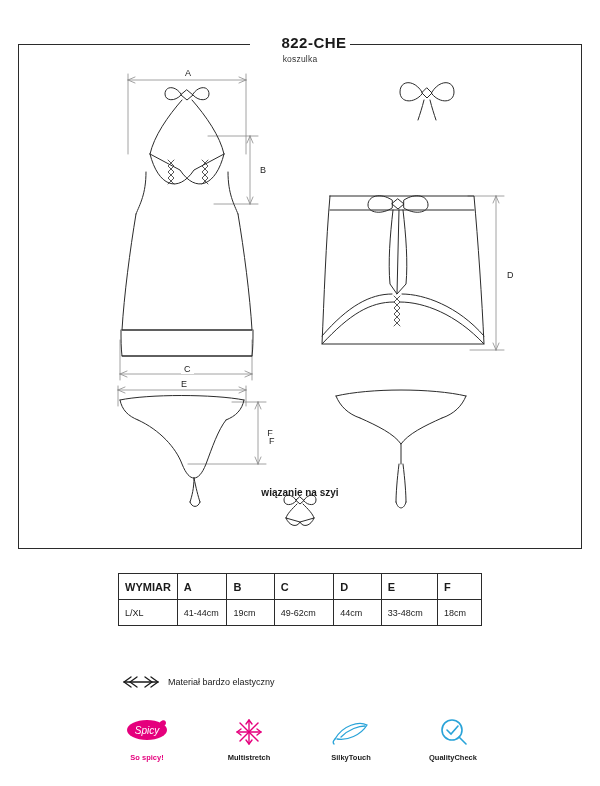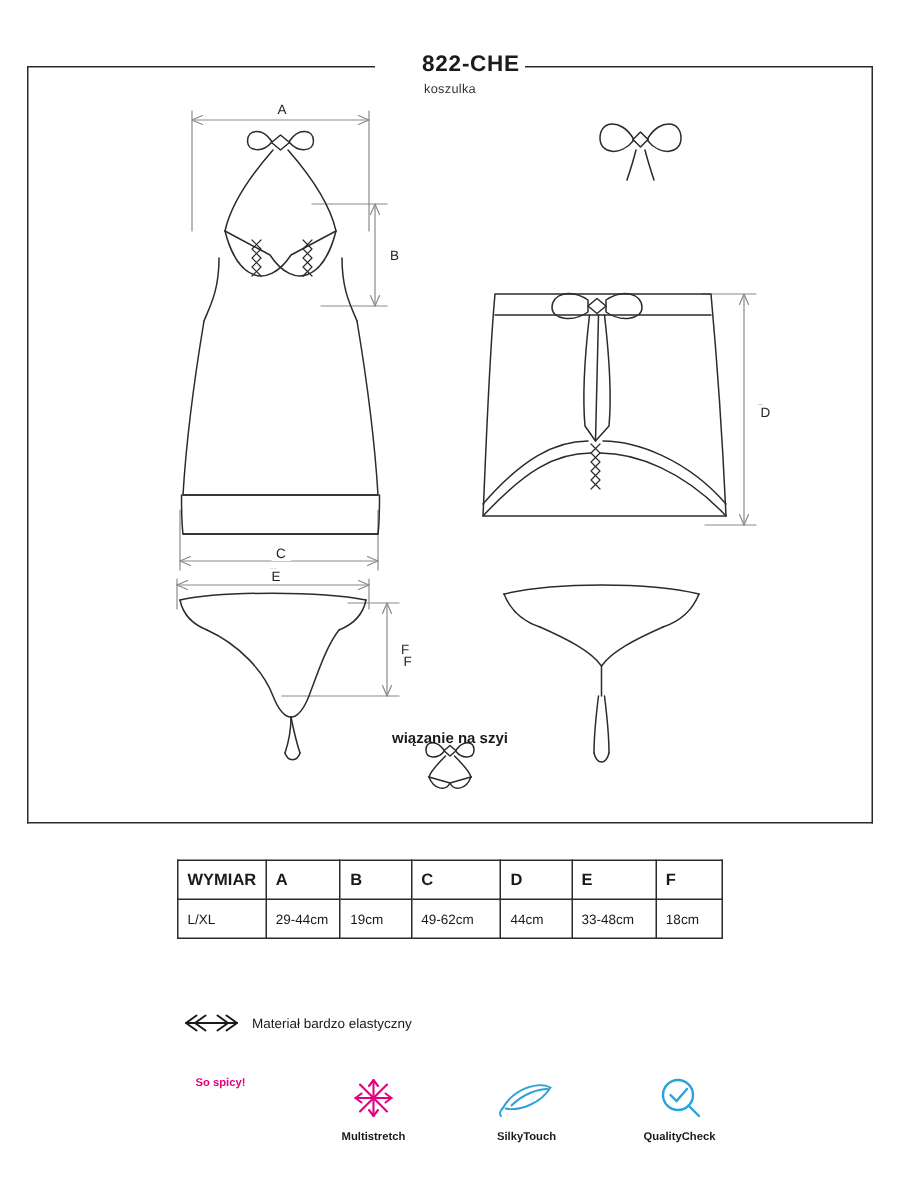--- a/index.html
+++ b/index.html
@@ -340,21 +340,21 @@
         <th class="col-b">B</th>
         <th class="col-c">C</th>
         <th class="col-d">D</th>
         <th class="col-e">E</th>
         <th class="col-f">F</th>
       </tr>
     </thead>
     <tbody>
       <tr>
         <td class="rowhdr">L/XL</td>
-        <td>29-44cm</td>
+        <td>41-44cm</td>
         <td>19cm</td>
         <td>49-62cm</td>
         <td>44cm</td>
         <td>33-48cm</td>
         <td>18cm</td>
       </tr>
     </tbody>
   </table>
 </div>
 
@@ -369,20 +369,27 @@
         <path d="M34 6 L27 1 M34 6 L27 11"></path>
       </g>
     </svg>
   </span>
   <span>Materiał bardzo elastyczny</span>
 </div>
 
 <div class="badges">
 
   <div class="badge spicy">
+    <div class="glyph">
+      <svg width="44" height="30" viewBox="0 0 44 30" xmlns="http://www.w3.org/2000/svg">
+        <ellipse cx="22" cy="13" rx="20" ry="10" fill="#e5007d"></ellipse>
+        <text x="22" y="17" font-family="Liberation Sans, sans-serif" font-size="10" font-style="italic" fill="#ffffff" text-anchor="middle">Spicy</text>
+        <path d="M35 5 c3 -3 6 -2 6 1 c0 3 -4 4 -6 2 z" fill="#e5007d"></path>
+      </svg>
+    </div>
     <div class="blabel">So spicy!</div>
   </div>
 
   <div class="badge">
     <div class="glyph">
       <svg width="34" height="32" viewBox="0 0 34 32" xmlns="http://www.w3.org/2000/svg">
         <g stroke="#e5007d" stroke-width="1.4" fill="none" stroke-linecap="round">
           <line x1="17" y1="4" x2="17" y2="28"></line>
           <line x1="5" y1="16" x2="29" y2="16"></line>
           <line x1="8" y1="7" x2="26" y2="25"></line>

